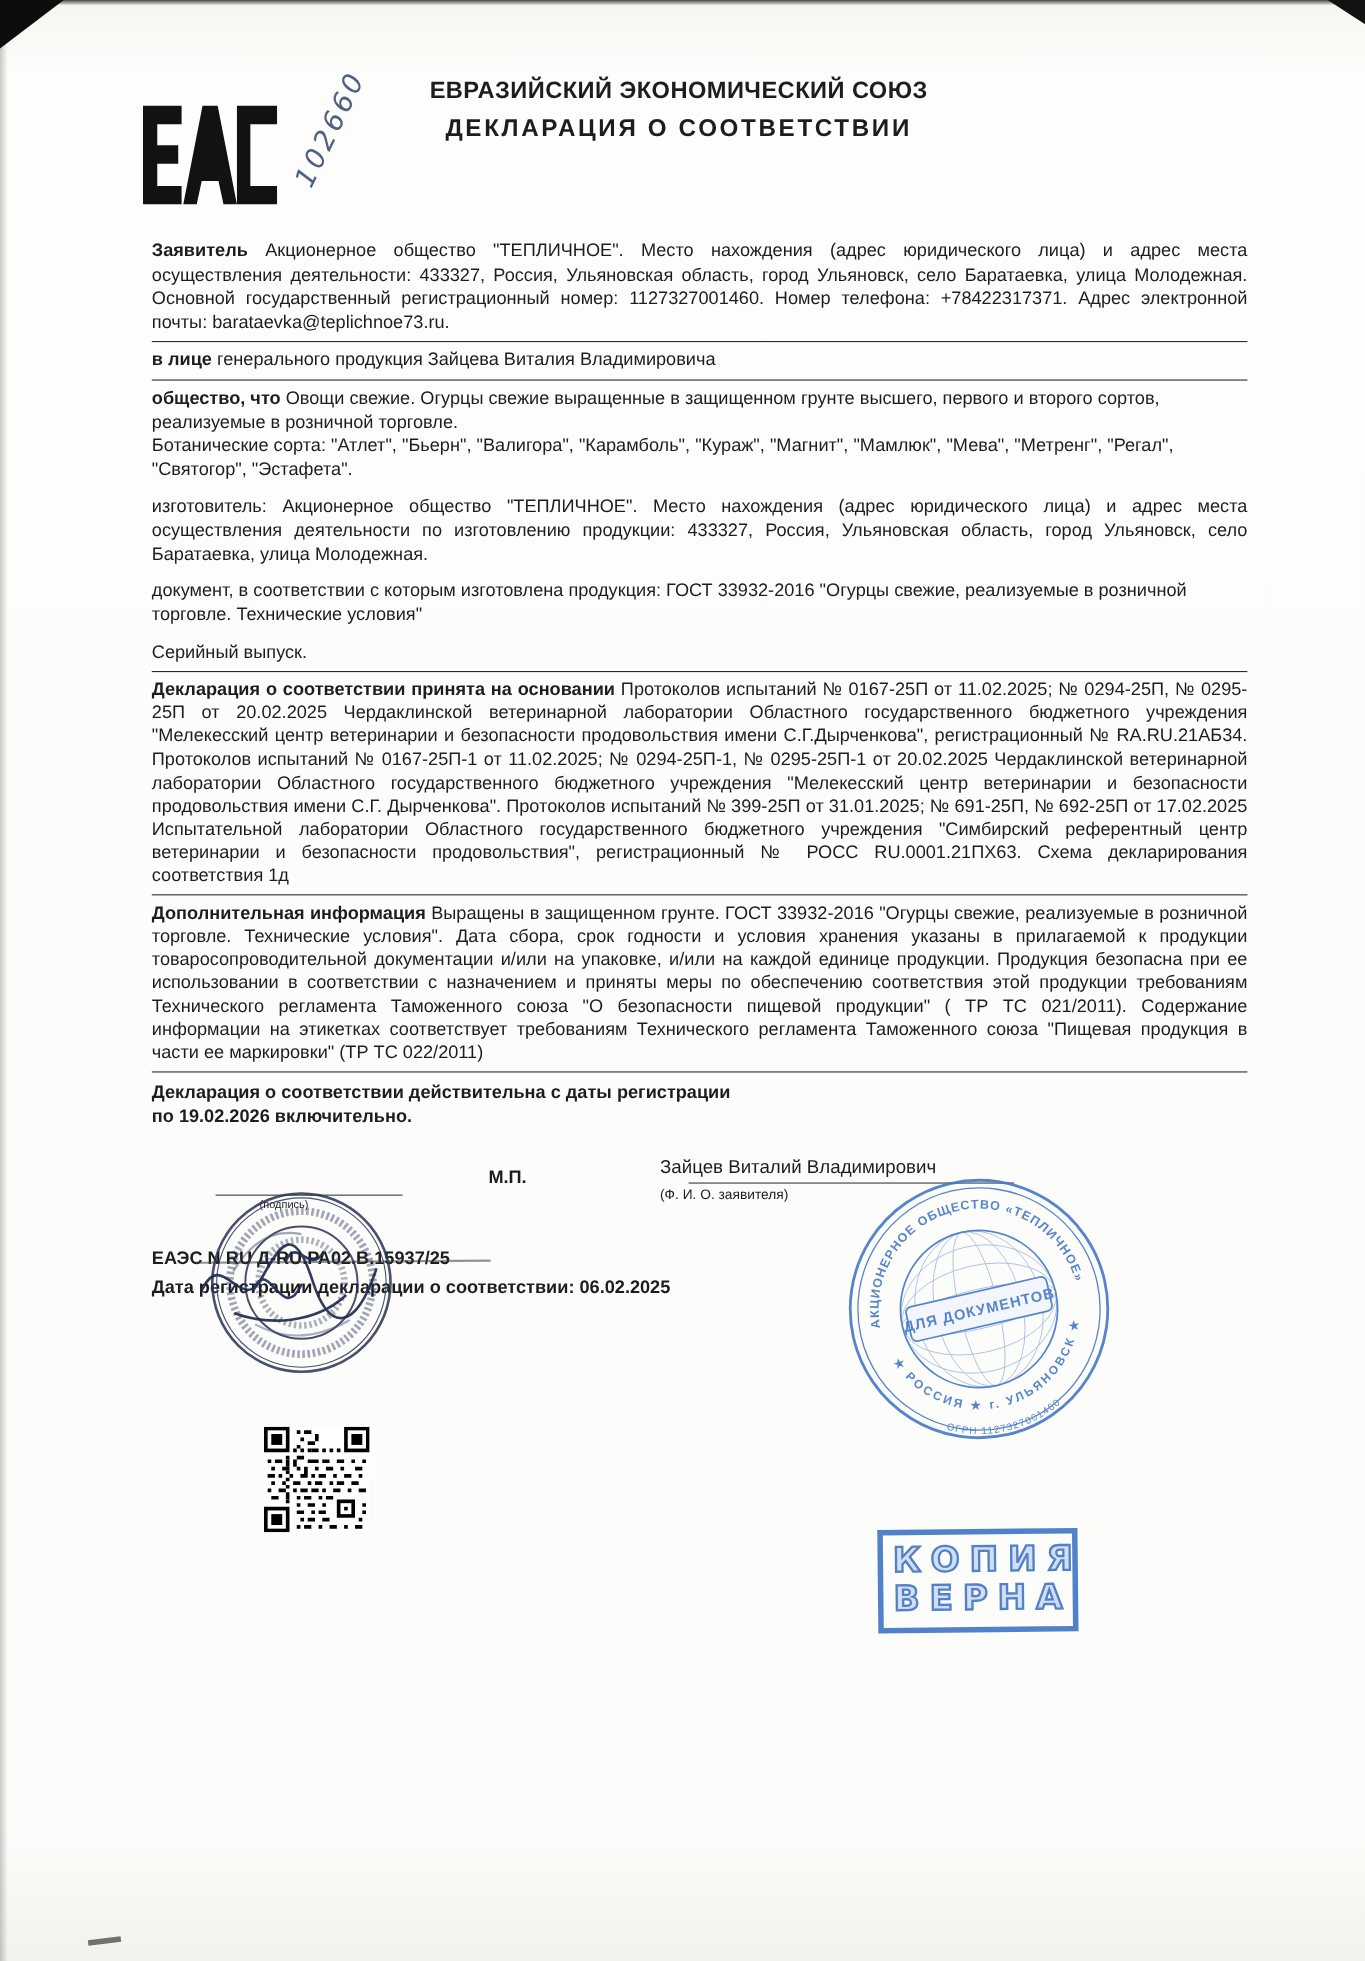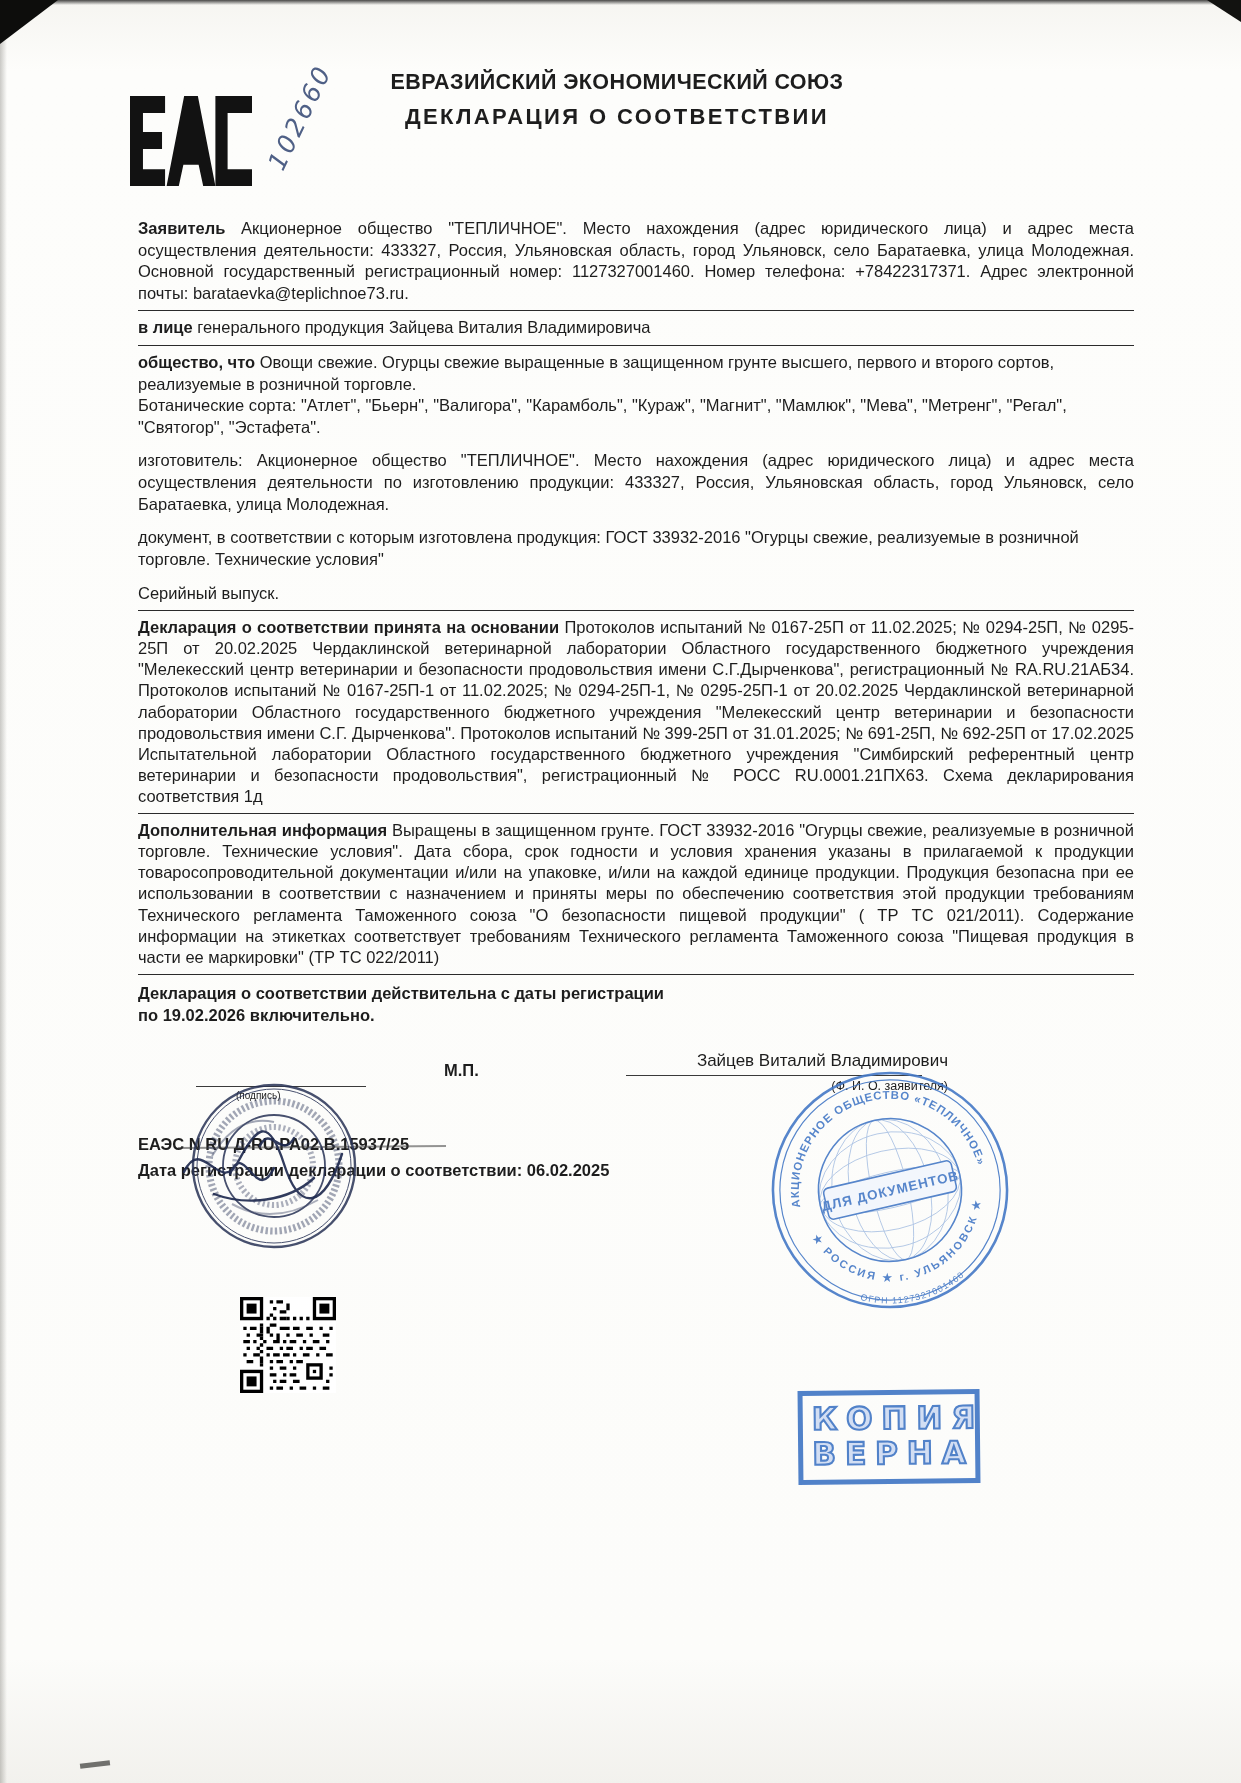--- a/index.html
+++ b/index.html
@@ -41,21 +41,21 @@
   .lead { font-weight:bold; }
   .small-lh { line-height:1.28; }
   .validity { font-weight:bold; padding:6px 0 2px; }
 
   
   .sig-row { position:relative; height:96px; margin-top:6px; }
   .sig-line { position:absolute; left:58px; top:52px; width:170px;
     border-top:1.3px solid #3a3a3a; }
   .sign-label { position:absolute; left:98px; top:55px; font-size:10px; color:#222; }
   .mp { position:absolute; left:306px; top:26px; font-weight:bold; }
-  .sig-name { position:absolute; left:462px; top:16px; width:348px; text-align:right; }
+  .sig-name { position:absolute; left:462px; top:16px; width:348px; text-align:left; }
   .sig-name .nm { font-size:17px; }
   .name-line { border-top:1.3px solid #3a3a3a; margin:3px 26px 2px; }
   .sig-name .lbl { font-size:12.5px; }
 
   
   .reg { font-weight:bold; padding-top:2px; }
   .reg div { padding:2px 0; }
   .reg-number { position:relative; display:inline-block; }
   .reg-number::after { content:""; position:absolute; left:40px; width:268px; top:56%;
     height:1.6px; background:#3c3c3c; opacity:.55; transform:rotate(-.4deg); }

